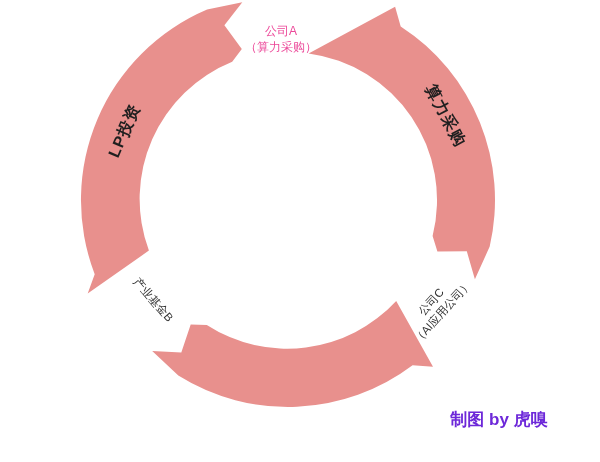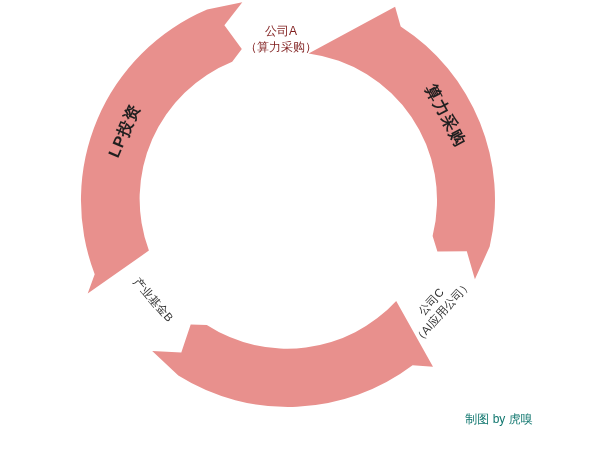--- a/index.html
+++ b/index.html
@@ -1,30 +1,30 @@
 <!DOCTYPE html>
 <html><head>
 <meta charset="utf-8">
 <style>
   html,body{margin:0;padding:0;background:#ffffff;}
   #page{position:relative;width:600px;height:462px;background:#ffffff;overflow:hidden;
         font-family:"Liberation Sans","DejaVu Sans",sans-serif;}
   #cycle-svg{position:absolute;left:0;top:0;width:600px;height:462px;}
   .lbl{position:absolute;transform:translate(-50%,-50%);text-align:center;white-space:nowrap;}
-  .node-lbl{font-size:12px;color:#7f1d1d;line-height:16px;font-weight:400;}
+  .node-lbl{font-size:12px;color:#ec4899;line-height:16px;font-weight:400;}
   .node-lbl-small{font-size:11.5px;color:#333333;line-height:15px;font-weight:400;}
   .edge-lbl{font-size:16px;font-weight:700;color:#1f1f1f;letter-spacing:1px;}
   
   .lbl-company-a{left:281px;top:39px;}
   .lbl-suanli{left:445px;top:116px;transform:translate(-50%,-50%) rotate(62deg);}
   .lbl-company-c{left:437px;top:307px;transform:translate(-50%,-50%) rotate(-48deg);}
   .lbl-guquan{left:289px;top:381px;}
   .lbl-fund-b{left:153px;top:300px;transform:translate(-50%,-50%) rotate(49deg);}
   .lbl-lp{left:125px;top:131px;transform:translate(-50%,-50%) rotate(-67deg);}
-  .credit{left:499px;top:419px;font-size:12px;color:#0f766e;font-weight:400;}
+  .credit{left:499px;top:419px;font-size:17px;color:#6d28d9;font-weight:700;}
 </style>
 </head>
 <body>
 
 <div id="page">
 
   <svg id="cycle-svg" viewBox="0 0 600 462" aria-hidden="true">
     <path id="arc-0" d="M 308.6 53.4 L 395.1 6.7 L 400.7 26.4 A 207 207 0 0 1 489.7 246.6 L 474.9 279.3 L 466.8 251.3 L 437.4 251.4 L 432.6 236.0 A 148 148 0 0 0 308.6 53.4 Z" fill="#E8908D"></path>
     <path id="arc-1" d="M 396.2 300.9 L 433.0 366.8 L 412.6 365.3 A 207 207 0 0 1 178.3 375.5 L 152.2 350.9 L 181.3 352.4 L 190.7 324.5 L 206.8 325.0 A 148 148 0 0 0 396.2 300.9 Z" fill="#E8908D"></path>
     <path id="arc-2" d="M 148.9 250.6 L 87.7 293.4 L 94.7 274.2 A 207 207 0 0 1 207.1 9.5 L 242.3 2.2 L 224.4 25.2 L 241.8 48.9 L 232.2 61.8 A 148 148 0 0 0 148.9 250.6 Z" fill="#E8908D"></path>

